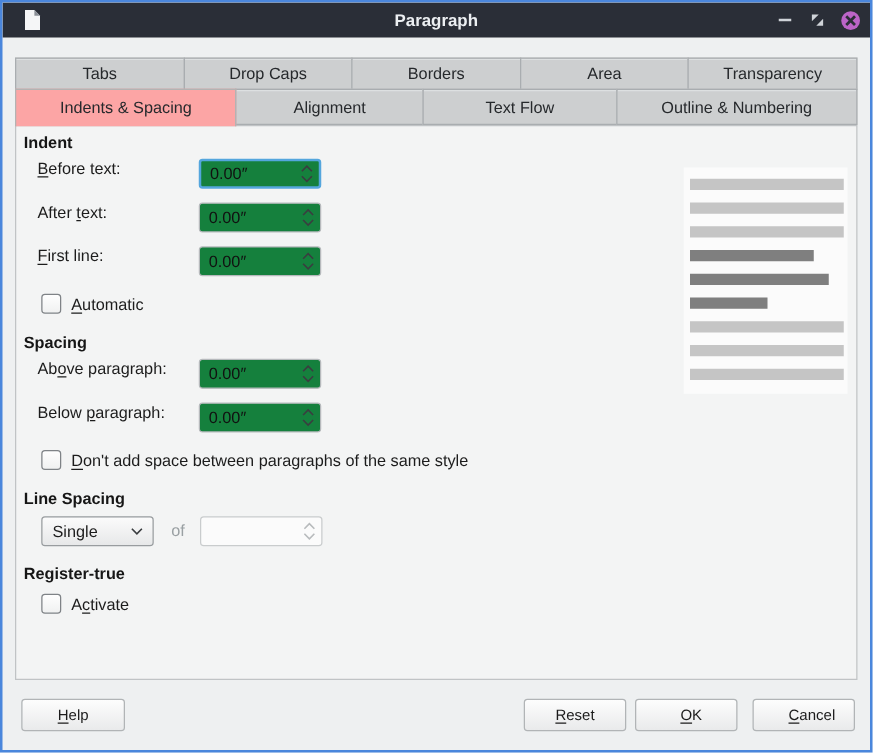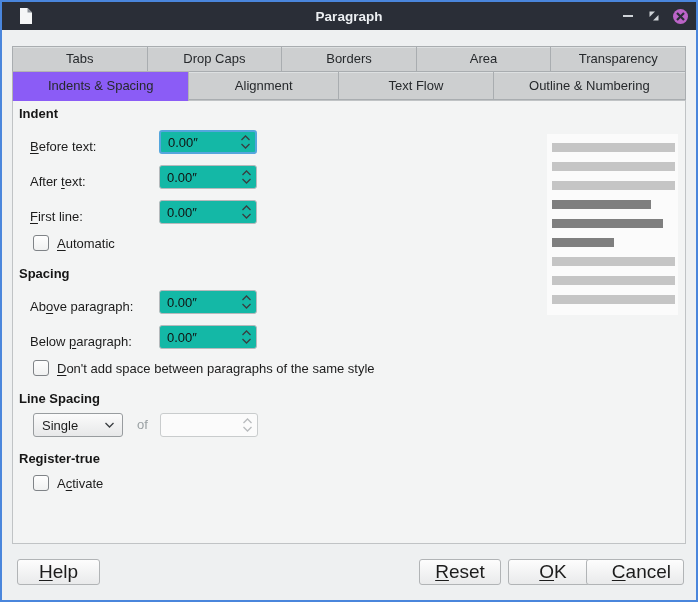--- a/index.html
+++ b/index.html
@@ -25,30 +25,30 @@
   .close-glyph{width:15px;height:15px;border-radius:50%;background:var(--close-button);display:flex;align-items:center;justify-content:center;}
 
   
   .tabs-area{margin:9px 10px 0 10px;}
   .tab-row{display:flex;margin-top:16px;}
   .tab{background:#cdcfd0;border:1px solid #a9adb0;text-align:center;color:#26292c;font-size:13px;box-shadow:inset 0 1px 0 #dde0e1;}
   .tab + .tab{margin-left:-1px;}
   .row1 .tab{flex:1 1 0;height:26px;line-height:24px;}
   .row2{margin-top:0;}
   .row2 .tab{height:29px;line-height:27px;margin-top:-1px;}
-  .tab.active{background:#8b5cf6;border-color:#b3b3b3;border-bottom:none;margin-bottom:-1px;z-index:3;position:relative;box-shadow:none;height:30px;}
+  .tab.active{background:#fca5a5;border-color:#b3b3b3;border-bottom:none;margin-bottom:-1px;z-index:3;position:relative;box-shadow:none;height:30px;}
 
   
   .panel{position:relative;margin:0 10px;height:444px;background:#f3f4f4;border:1px solid #c0c3c5;z-index:1;}
   .heading{position:absolute;left:6px;font-weight:bold;color:#161616;}
-  .frow{position:absolute;left:17px;height:27px;display:flex;align-items:flex-end;}
+  .frow{position:absolute;left:17px;height:27px;display:flex;align-items:flex-start;}
   .frow .lbl{width:129px;}
   .u{text-decoration:underline;text-underline-offset:2px;}
 
-  .spin{position:relative;width:98px;height:24px;background:#14b8a6;border:1px solid #b6b9bc;border-radius:3px;}
+  .spin{position:relative;width:98px;height:24px;background:#15803d;border:1px solid #b6b9bc;border-radius:3px;}
   .spin.focused{border:2px solid var(--focus-border);}
   .spin .val{position:absolute;left:7px;top:50%;transform:translateY(-50%);font-size:13px;color:#111;}
   .spin-btns{position:absolute;right:4px;top:50%;transform:translateY(-50%);display:flex;flex-direction:column;gap:1px;}
   .spin-btns div{line-height:0;}
 
   .chkrow{position:absolute;left:20px;height:22px;display:flex;align-items:center;gap:8px;}
   .checkbox{width:16px;height:16px;border:1px solid #7f8387;border-radius:3px;background:linear-gradient(#fefefe,#f0f1f1);}
 
   .ls-row{position:absolute;top:312px;left:0;right:0;height:24px;}
   .dropdown{position:absolute;left:20px;top:0;width:90px;height:24px;border:1px solid #989c9f;border-radius:3px;background:linear-gradient(#fbfbfb,#e7e8e9);}
@@ -57,21 +57,21 @@
   .of-lbl{position:absolute;left:124px;top:4px;color:#9aa0a3;text-align:right;}
   .spin.disabled{position:absolute;left:147px;top:0;height:24px;background:#fbfbfb;border-color:#c9cccd;}
 
   
   .preview{position:absolute;left:534px;top:33px;width:131px;height:181px;background:#fbfbfb;padding:9px 0 0 5px;}
   .pbar{height:9px;margin-bottom:10px;}
   .pbar.light{background:var(--preview-light-bar);}
   .pbar.dark{background:var(--preview-dark-bar);}
 
   
-  .footer-btn{position:absolute;height:26px;min-width:82px;border:1px solid #b1b4b6;border-radius:3px;background:linear-gradient(#fdfdfd,#e9eaeb);font-size:19px;color:#1c1c1c;text-align:center;line-height:24px;padding:0 12px;}
+  .footer-btn{position:absolute;height:26px;min-width:82px;border:1px solid #b1b4b6;border-radius:3px;background:linear-gradient(#fdfdfd,#e9eaeb);font-size:12px;color:#1c1c1c;text-align:center;line-height:24px;padding:0 12px;}
   .btn-help{left:15px;bottom:15px;width:83px;}
   .btn-reset{right:195px;bottom:15px;}
   .btn-ok{right:106px;bottom:15px;padding-left:20px;}
   .btn-cancel{right:12px;bottom:15px;padding-left:25px;}
 </style>
 </head>
 <body>
 
 <div class="window">
 

